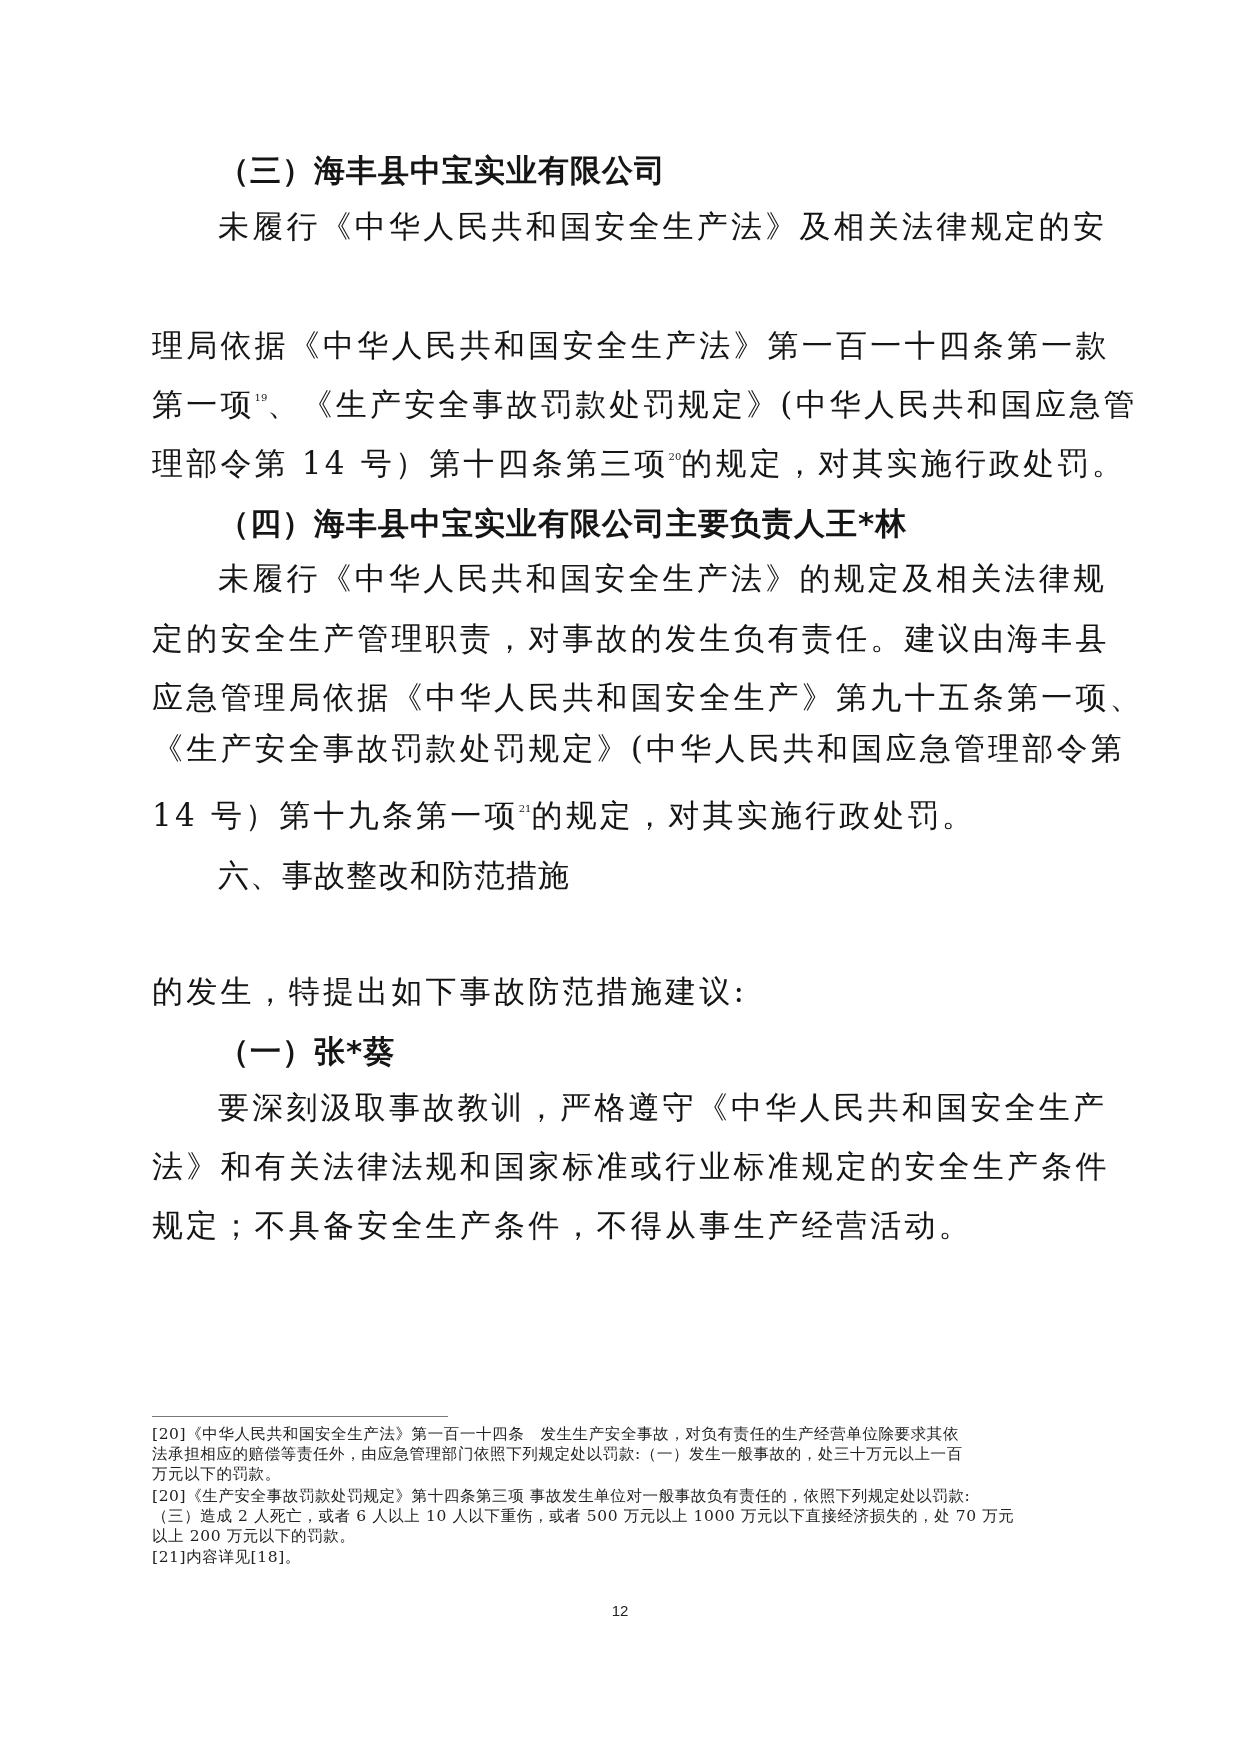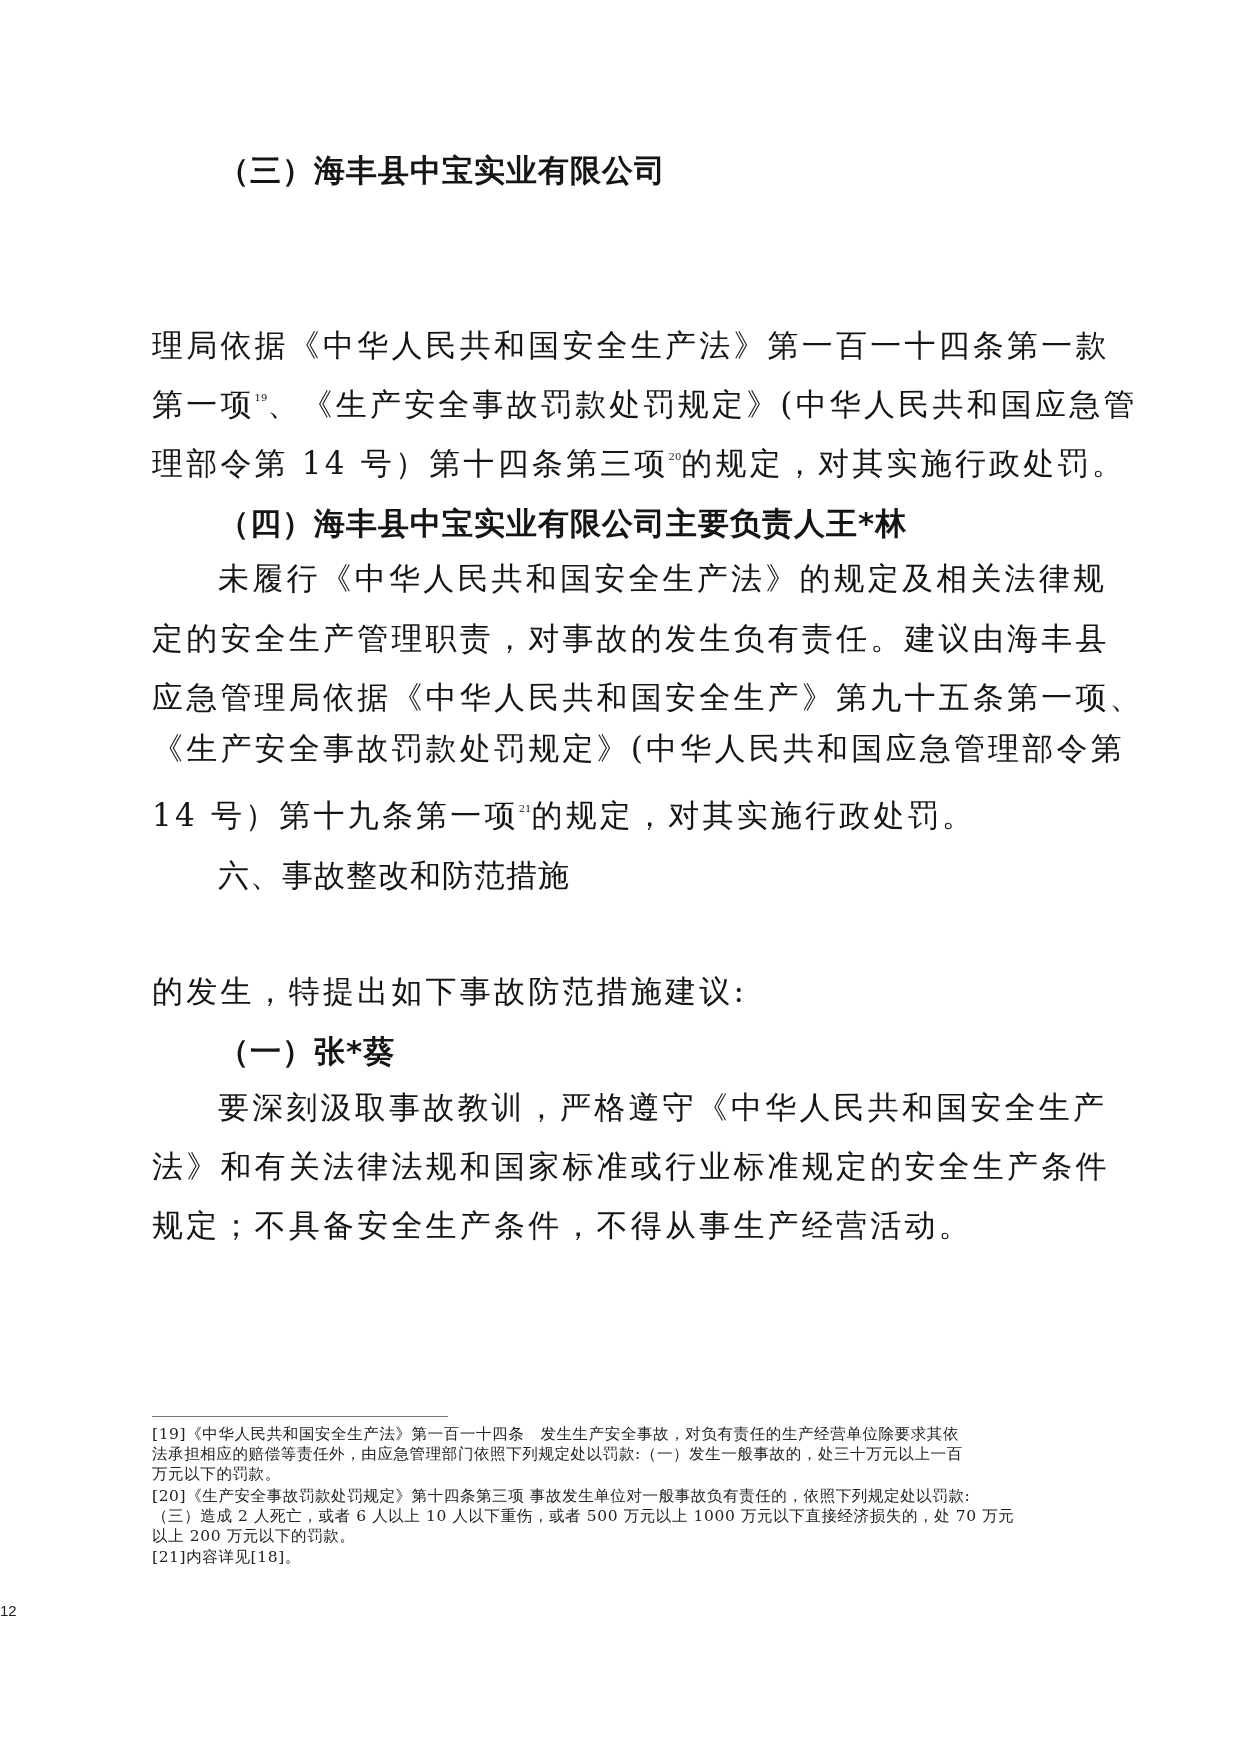--- a/index.html
+++ b/index.html
@@ -33,53 +33,54 @@
     white-space: nowrap;
     font-family: "DejaVu Serif", "Liberation Serif", serif;
     font-size: 15.5px;
     line-height: 20px;
     color: #222;
     letter-spacing: 0.6px;
   }
   .page-num {
     position: absolute;
     left: 0; width: 1240px; top: 1602px;
-    text-align: left;
+    text-align: center;
     font-family: "Liberation Sans", "DejaVu Sans", sans-serif;
     font-size: 15px;
     color: #222;
   }
 </style>
 </head>
 <body>
 
 <div class="page">
 
   <div class="line indent heading" style="top:150px">（三）海丰县中宝实业有限公司</div>
+  <div class="line indent" style="top:206px">未履行《中华人民共和国安全生产法》及相关法律规定的安</div>
   <div class="line" style="top:325px">理局依据《中华人民共和国安全生产法》第一百一十四条第一款</div>
   <div class="line" style="top:384px"><span>第一项</span><sup>19</sup><span>、《生产安全事故罚款处罚规定》(中华人民共和国应急管</span></div>
   <div class="line" style="top:443px"><span>理部令第 14 号）第十四条第三项</span><sup>20</sup><span>的规定，对其实施行政处罚。</span></div>
 
   <div class="line indent heading" style="top:503px">（四）海丰县中宝实业有限公司主要负责人王*林</div>
   <div class="line indent" style="top:558px">未履行《中华人民共和国安全生产法》的规定及相关法律规</div>
   <div class="line" style="top:618px">定的安全生产管理职责，对事故的发生负有责任。建议由海丰县</div>
   <div class="line" style="top:677px">应急管理局依据《中华人民共和国安全生产》第九十五条第一项、</div>
   <div class="line" style="top:728px">《生产安全事故罚款处罚规定》(中华人民共和国应急管理部令第</div>
   <div class="line" style="top:795px"><span>14 号）第十九条第一项</span><sup>21</sup><span>的规定，对其实施行政处罚。</span></div>
 
   <div class="line indent heading plain" style="top:855px">六、事故整改和防范措施</div>
   <div class="line" style="top:971px">的发生，特提出如下事故防范措施建议:</div>
 
   <div class="line indent heading" style="top:1031px">（一）张*葵</div>
   <div class="line indent" style="top:1087px">要深刻汲取事故教训，严格遵守《中华人民共和国安全生产</div>
   <div class="line" style="top:1146px">法》和有关法律法规和国家标准或行业标准规定的安全生产条件</div>
   <div class="line" style="top:1205px">规定；不具备安全生产条件，不得从事生产经营活动。</div>
 
   <div class="fn-rule"></div>
-  <div class="fn" style="top:1424px">[19]《中华人民共和国安全生产法》第一百一十四条　发生生产安全事故，对负有责任的生产经营单位除要求其依</div>
+  <div class="fn" style="top:1424px">[20]《中华人民共和国安全生产法》第一百一十四条　发生生产安全事故，对负有责任的生产经营单位除要求其依</div>
   <div class="fn" style="top:1444px">法承担相应的赔偿等责任外，由应急管理部门依照下列规定处以罚款:（一）发生一般事故的，处三十万元以上一百</div>
   <div class="fn" style="top:1464px">万元以下的罚款。</div>
   <div class="fn" style="top:1486px">[20]《生产安全事故罚款处罚规定》第十四条第三项 事故发生单位对一般事故负有责任的，依照下列规定处以罚款:</div>
   <div class="fn" style="top:1506px">（三）造成 2 人死亡，或者 6 人以上 10 人以下重伤，或者 500 万元以上 1000 万元以下直接经济损失的，处 70 万元</div>
   <div class="fn" style="top:1526px">以上 200 万元以下的罚款。</div>
   <div class="fn" style="top:1547px">[21]内容详见[18]。</div>
 
   <div class="page-num">12</div>
 </div>
 

